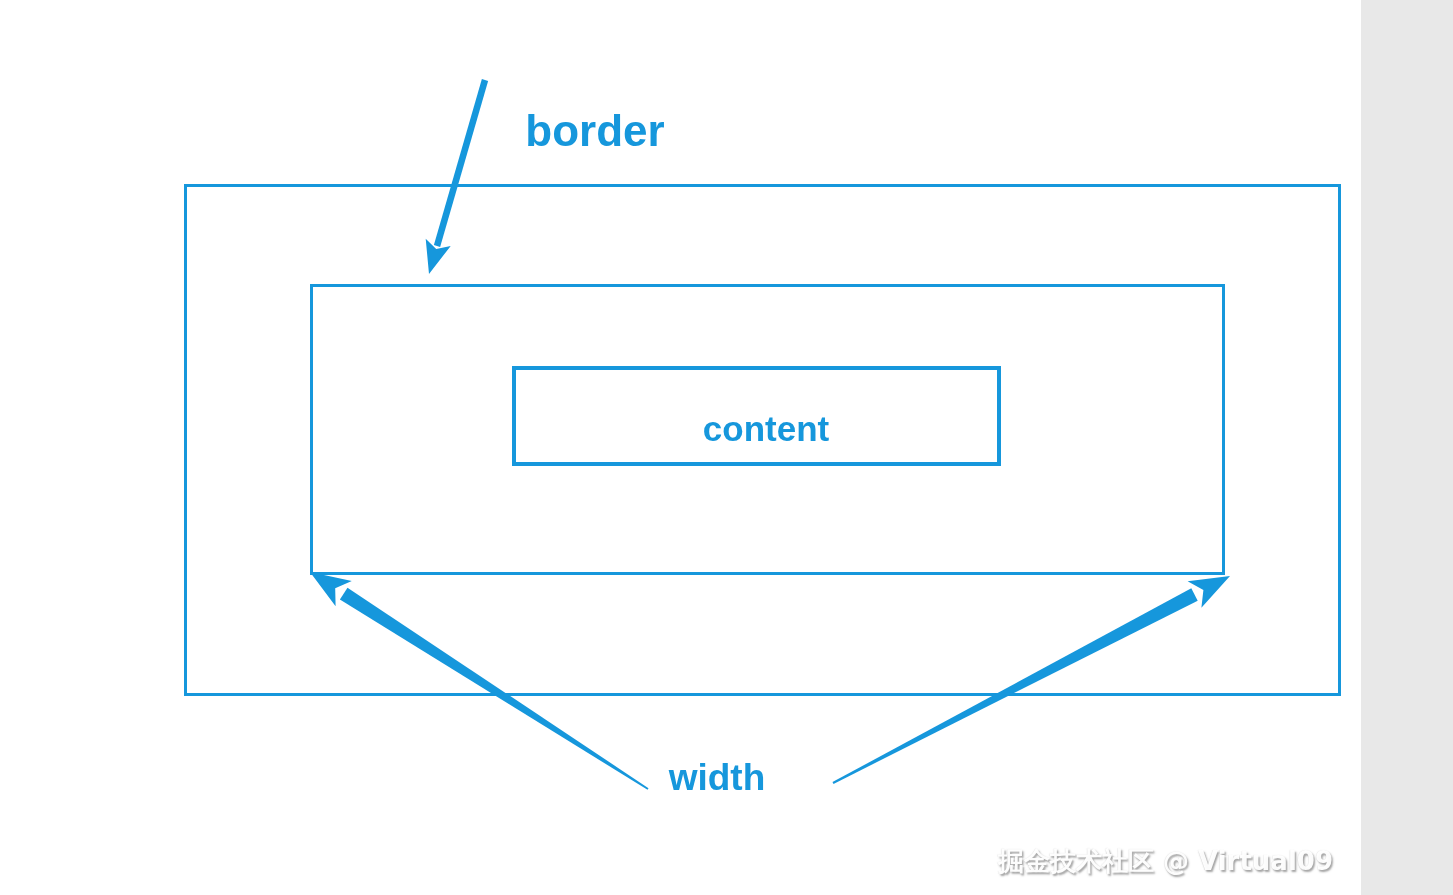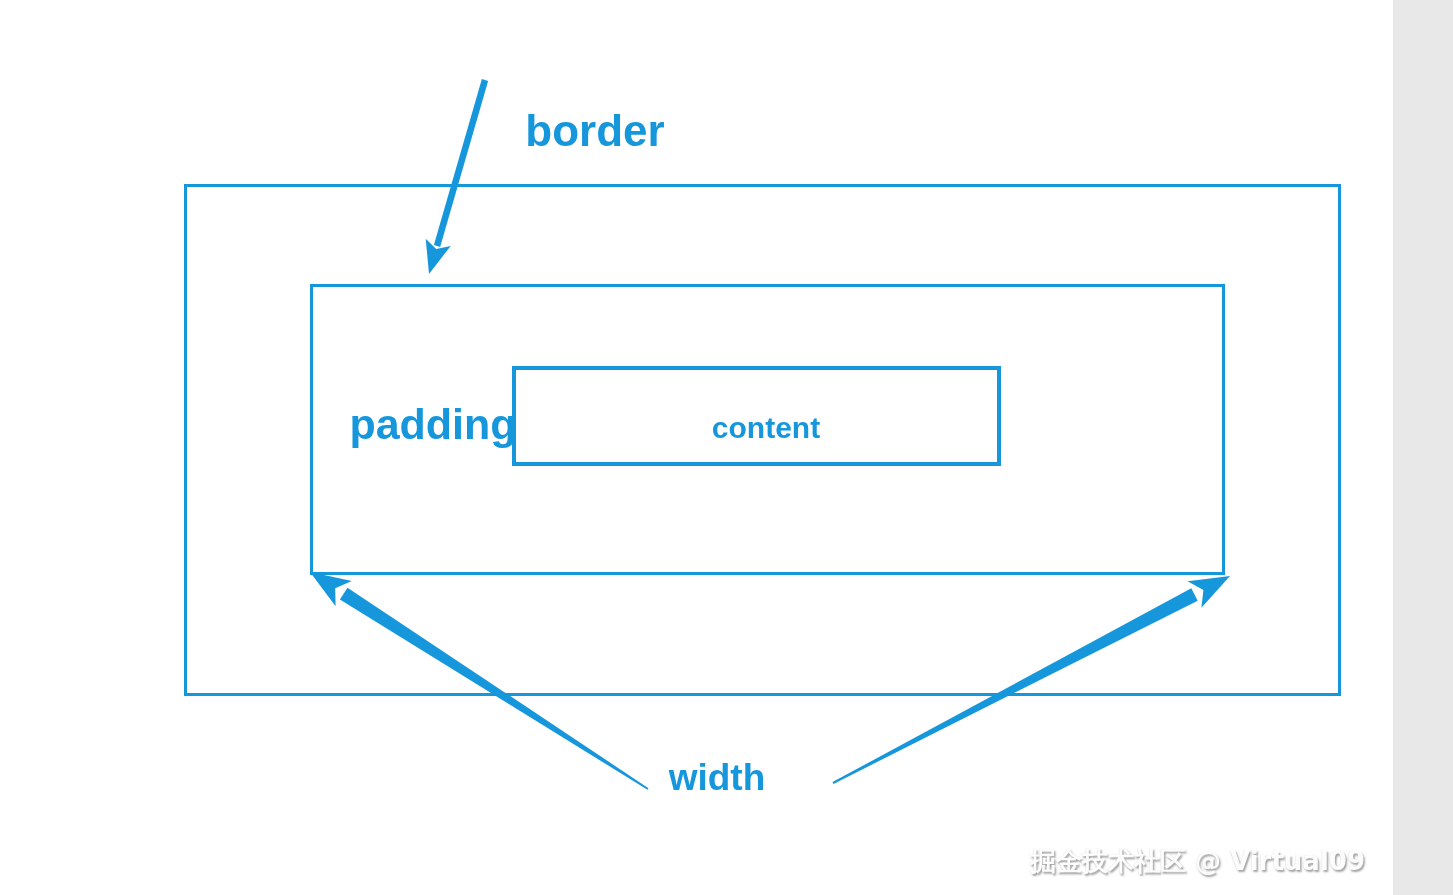--- a/index.html
+++ b/index.html
@@ -7,21 +7,20 @@
     padding: 0;
     background: #e8e8e8;
   }
   .canvas {
     position: relative;
     width: 1361px;
     height: 895px;
     background: var(--background, #ffffff);
     overflow: hidden;
     font-family: "Liberation Sans", sans-serif;
-    padding-left: 32px;
   }
   .rect {
     position: absolute;
     background: transparent;
     box-sizing: border-box;
   }
   .border-box-rect {
     left: 184px; top: 184px;
     width: 1157px; height: 512px;
     border: 3px solid var(--accent, #1697dc);
@@ -41,21 +40,21 @@
     position: absolute;
     transform: translate(-50%, -50%);
     color: var(--accent, #1697dc);
     font-weight: 700;
     line-height: 1;
     white-space: nowrap;
     letter-spacing: 0px;
   }
   .label-border  { left: 595px; top: 131px; font-size: 44px; }
   .label-padding { left: 433px; top: 424px; font-size: 43px; }
-  .label-content { left: 766px; top: 428px; font-size: 30px; }
+  .label-content { left: 766px; top: 428px; font-size: 35px; }
   .label-width   { left: 717px; top: 777px; font-size: 37px; }
   .arrows-layer {
     position: absolute;
     left: 0; top: 0;
     width: 1453px;
     height: 895px;
     pointer-events: none;
   }
   .arrow-stroke {
     stroke: var(--accent, #1697dc);
@@ -97,19 +96,18 @@
       <polygon class="arrow-fill" points="648.5,788.2 347.5,587.7 339.9,599.5 647.5,789.8"></polygon>
       <polygon class="arrow-fill" points="310,572 351.8,581 335.2,588.2 335.6,606.2"></polygon>
     </g>
     <g>
       <polygon class="arrow-fill" points="833.5,783.9 1197.7,600.7 1191.3,588.3 832.5,782.1"></polygon>
       <polygon class="arrow-fill" points="1230,576 1187.6,581.2 1203.4,589.9 1201.4,607.8"></polygon>
     </g>
   </svg>
 
   <div class="label label-border">border</div>
-  <div class="label label-padding">padding</div>
   <div class="label label-content">content</div>
   <div class="label label-width">width</div>
 
   <div class="watermark">掘金技术社区 @ Virtual09</div>
 
 </div>
 
 </body></html>

